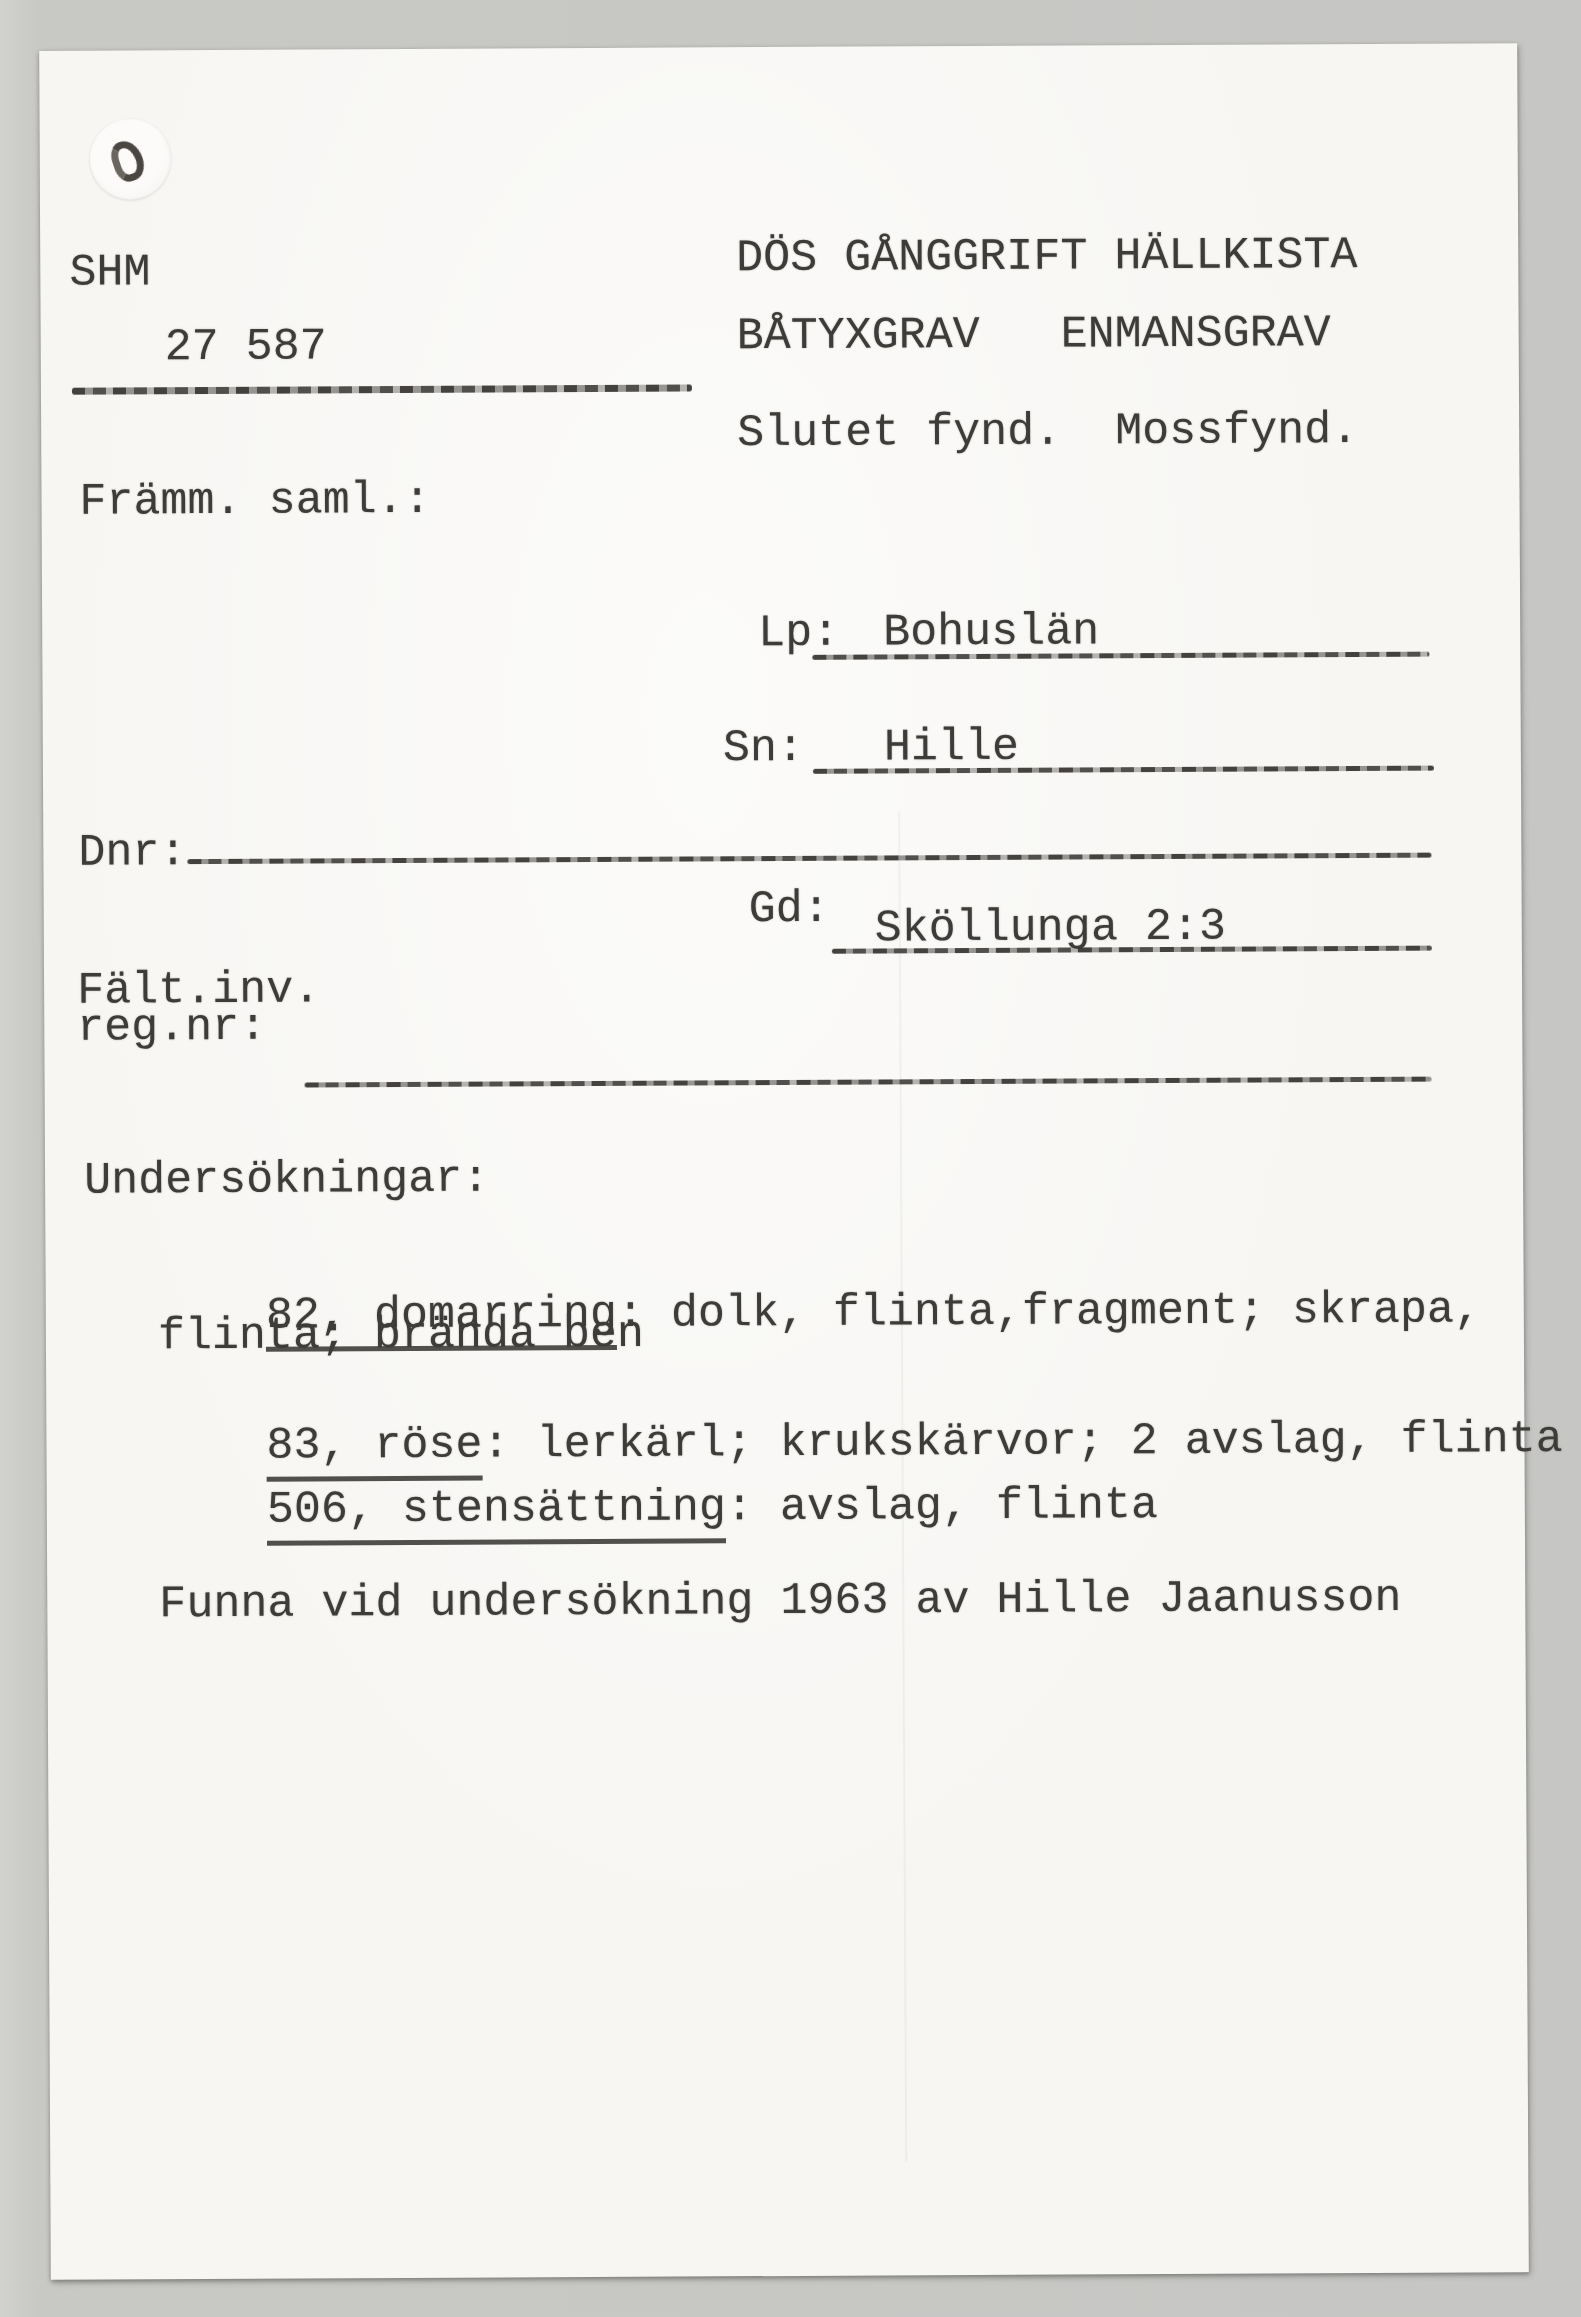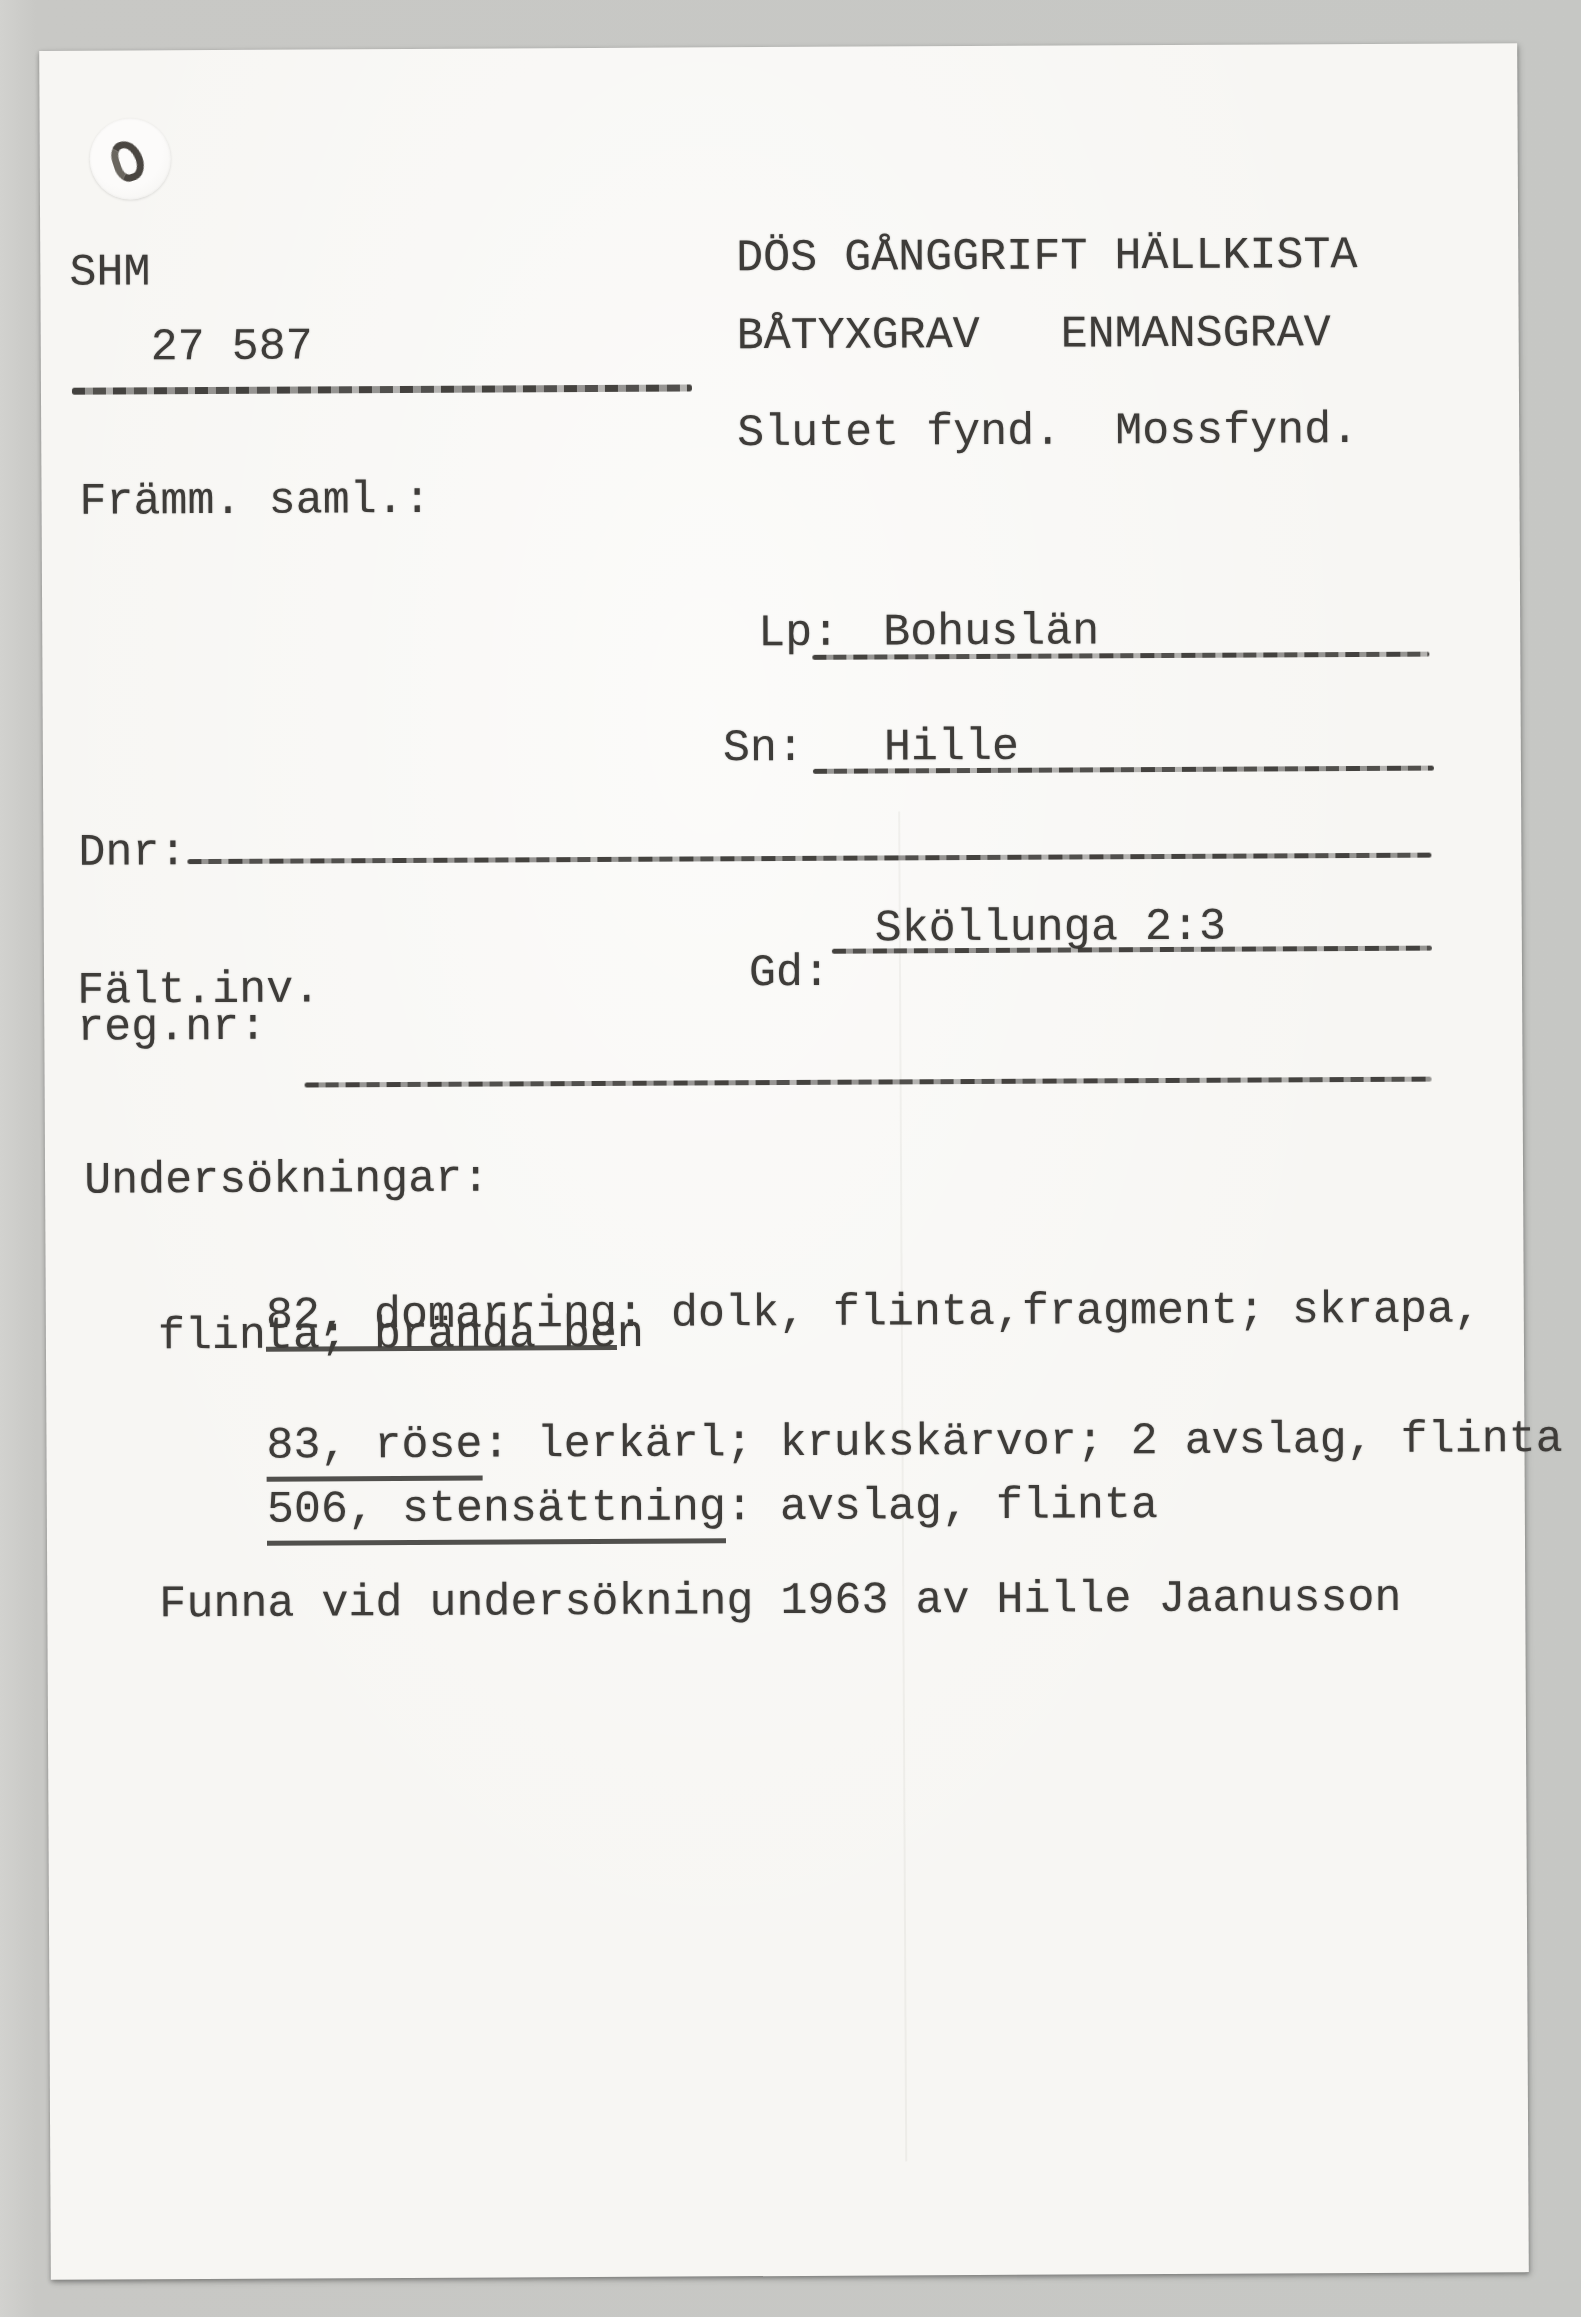--- a/index.html
+++ b/index.html
@@ -91,21 +91,21 @@
 <div class="paper">
 
   <div class="punch">
     <span class="punch-ink"></span>
   </div>
 
   <div class="crease"></div>
 
   <div class="line" style="left:29px; top:200px">SHM</div>
 
-  <div class="line" style="left:110px; top:275px">27 587</div>
+  <div class="line" style="left:124px; top:275px">27 587</div>
 
   <div class="rule" style="left:31px; top:337px; width:620px; height:7.2px"></div>
 
   <div class="line" style="left:696px; top:189px">DÖS GÅNGGRIFT HÄLLKISTA</div>
 
   <div class="line" style="left:696px; top:267px">BÅTYXGRAV   ENMANSGRAV</div>
 
   <div class="line" style="left:696px; top:364px">Slutet fynd.  Mossfynd.</div>
 
   <div class="line" style="left:38px; top:429px">Främm. saml.:</div>
@@ -115,21 +115,21 @@
   <div class="rule" style="left:770px; top:608px; width:617px"></div>
 
   <div class="line" style="left:680px; top:679px">Sn:</div>
   <div class="line" style="left:841px; top:679px">Hille</div>
   <div class="rule" style="left:770px; top:722px; width:621px"></div>
 
   <div class="line" style="left:35px; top:780px">Dnr:</div>
   <div class="line" style="left:207px; top:767px"></div>
   <div class="rule" style="left:144px; top:809px; width:1244px"></div>
 
-  <div class="line" style="left:705px; top:904px">Gd:</div>
+  <div class="line" style="left:705px; top:840px">Gd:</div>
   <div class="line" style="left:831px; top:860px">Sköllunga 2:3</div>
   <div class="rule" style="left:788px; top:902px; width:600px"></div>
 
   <div class="line" style="left:33px; top:918px">Fält.inv.</div>
   <div class="line" style="left:33px; top:955px">reg.nr:</div>
   <div class="line" style="left:288px; top:991px"></div>
   <div class="rule" style="left:260px; top:1033px; width:1127px"></div>
 
   <div class="line" style="left:39px; top:1108px">Undersökningar:</div>
 

